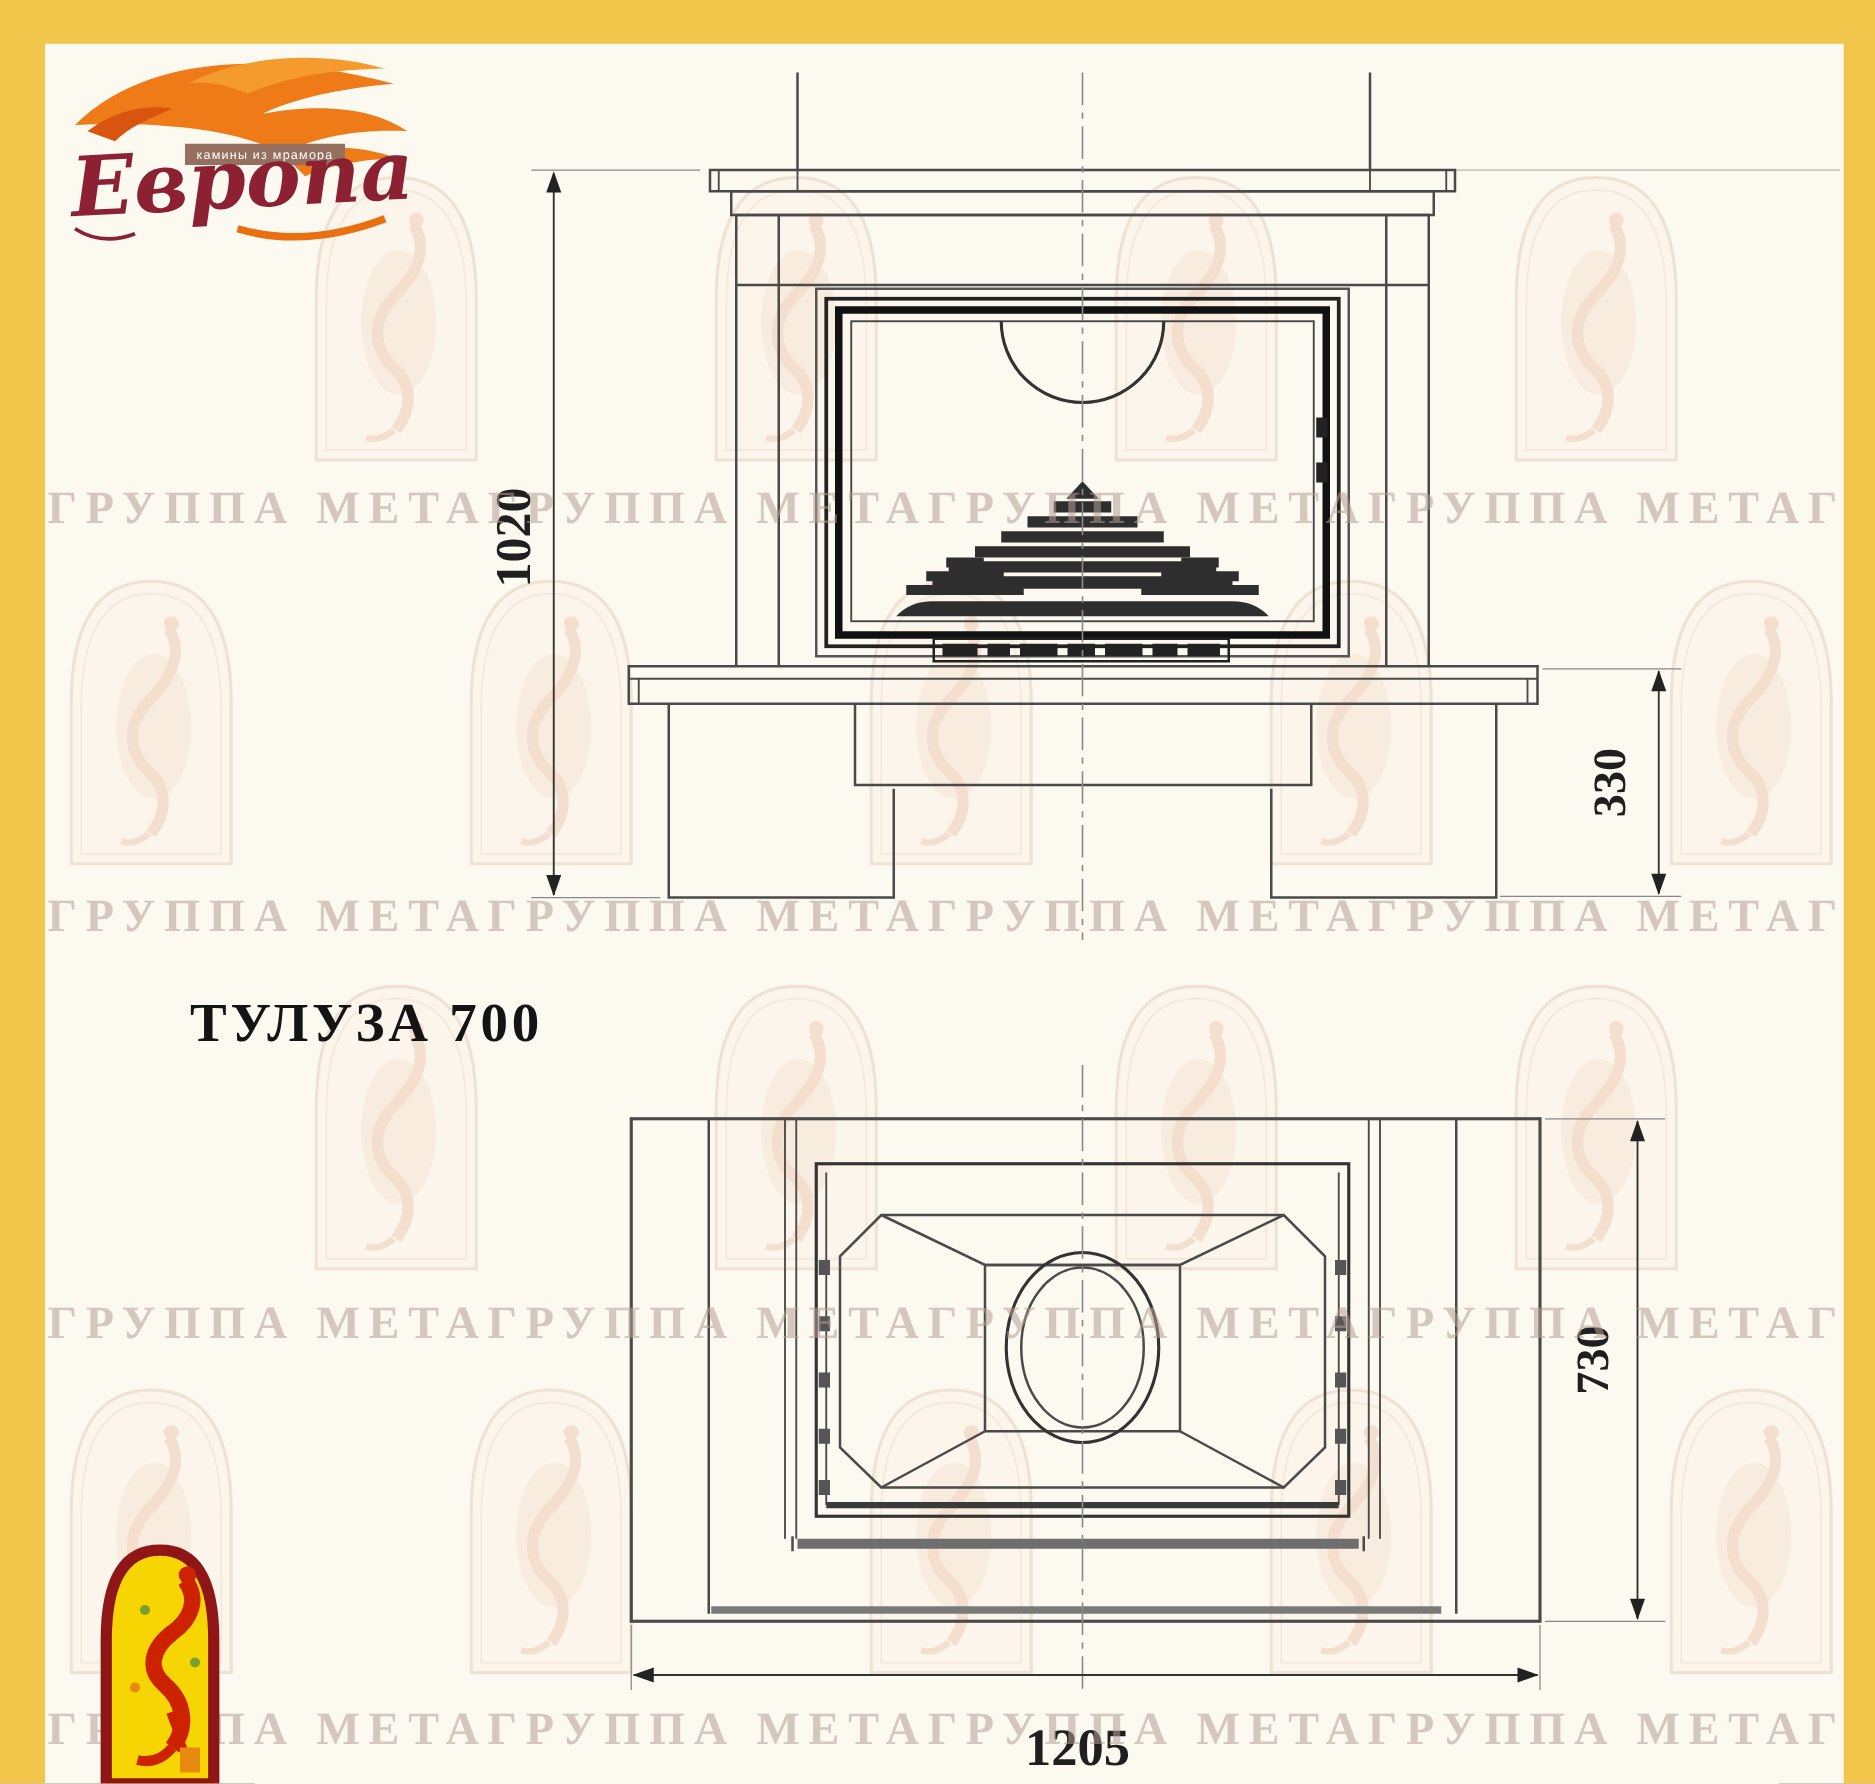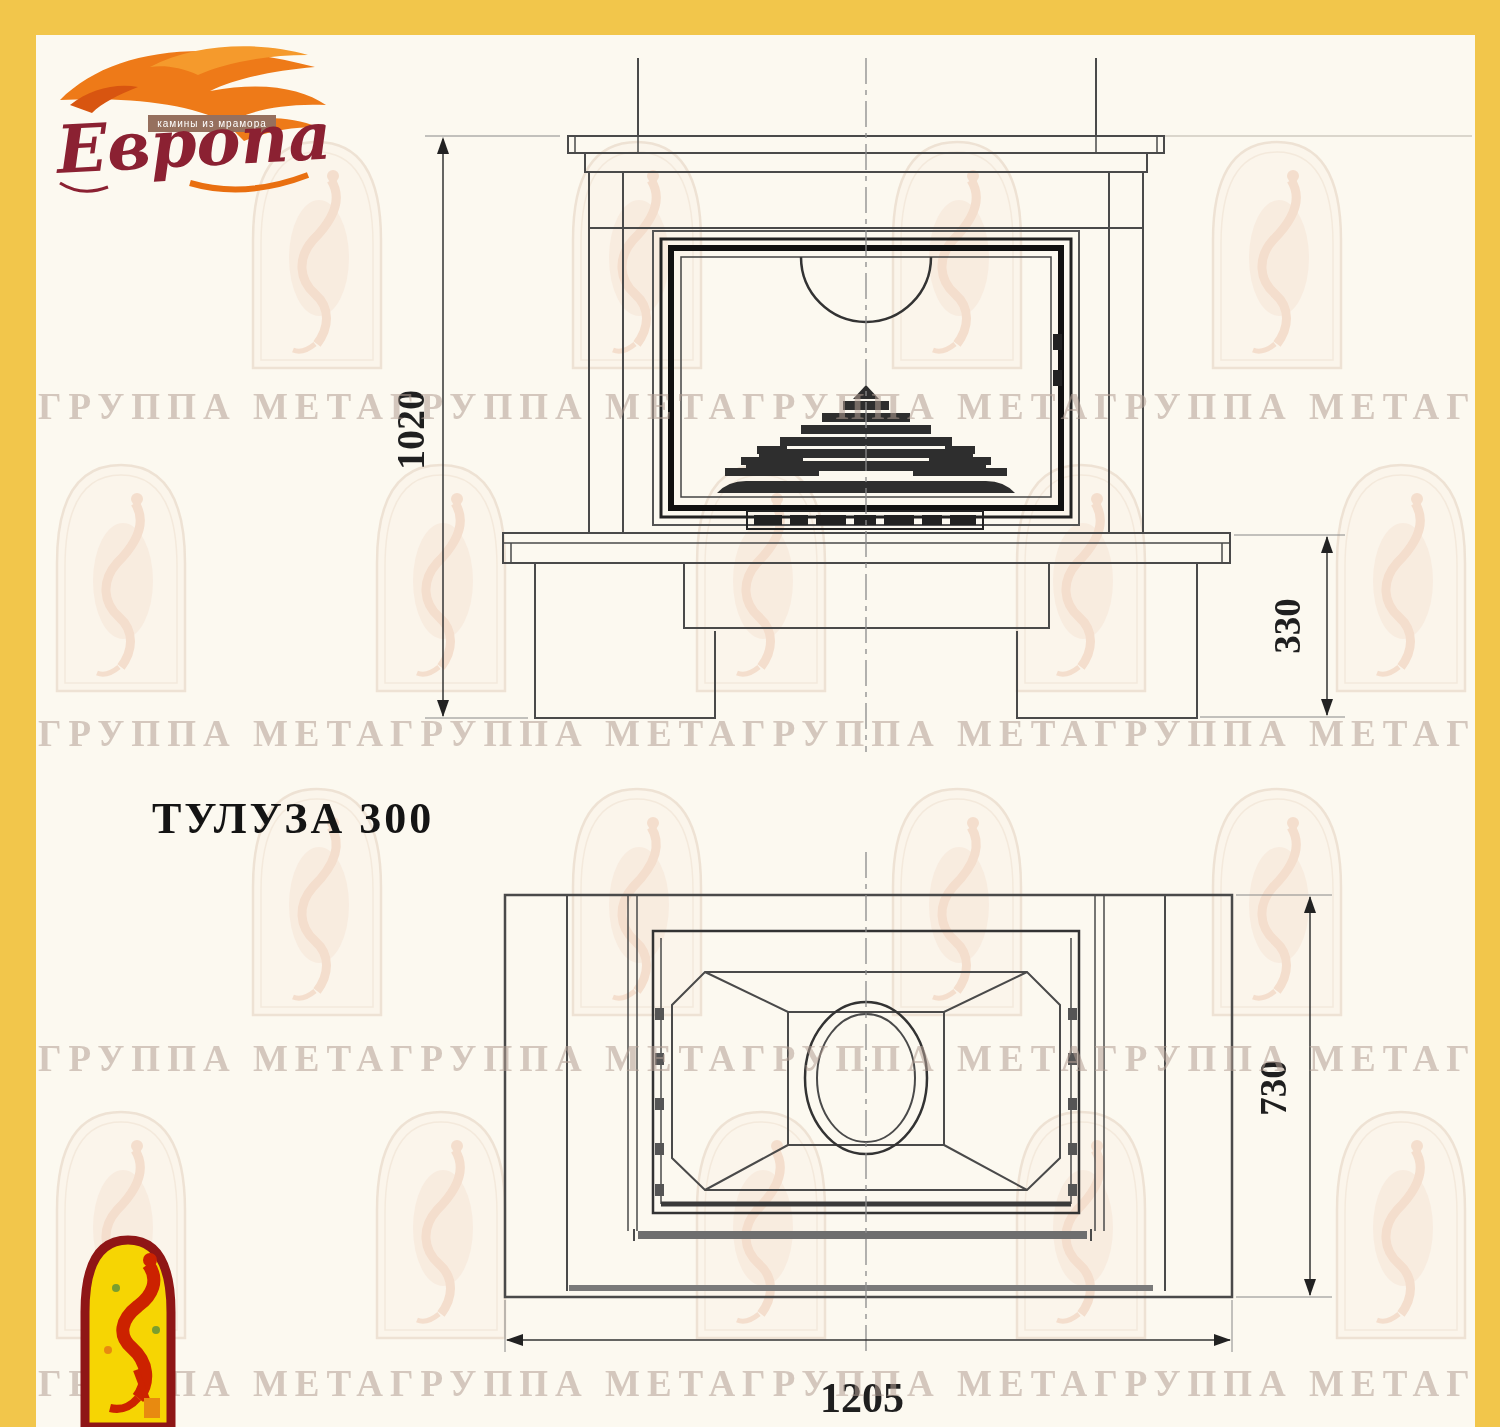--- a/index.html
+++ b/index.html
@@ -205,21 +205,21 @@
       <text x="1286" y="1088" font-size="37" text-anchor="middle" transform="rotate(-90 1286 1088)">730</text>
       <text x="862" y="1412" font-size="42" text-anchor="middle">1205</text>
     </g>
   </svg>
 
   <div class="wm-row" style="top:385px;">ГРУППА МЕТАГРУППА МЕТАГРУППА МЕТАГРУППА МЕТАГРУППА МЕТАГРУППА МЕТА</div>
   <div class="wm-row" style="top:712px;">ГРУППА МЕТАГРУППА МЕТАГРУППА МЕТАГРУППА МЕТАГРУППА МЕТАГРУППА МЕТА</div>
   <div class="wm-row" style="top:1037px;">ГРУППА МЕТАГРУППА МЕТАГРУППА МЕТАГРУППА МЕТАГРУППА МЕТАГРУППА МЕТА</div>
   <div class="wm-row" style="top:1362px;">ГРУППА МЕТАГРУППА МЕТАГРУППА МЕТАГРУППА МЕТАГРУППА МЕТАГРУППА МЕТА</div>
 
-  <div class="page-title">ТУЛУЗА 300</div>
+  <div class="page-title">ТУЛУЗА 700</div>
 
   <svg class="logo" width="310" height="200" viewBox="0 0 310 200">
     <g>
       <path d="M30,85 C80,35 170,22 285,52 C240,56 205,64 180,76 C235,66 272,74 296,90
                C252,88 220,96 196,108 C160,88 95,82 30,85 Z" fill="#ee7a18"></path>
       <path d="M120,52 C165,28 230,26 278,40 C235,40 195,48 168,60 C150,52 134,50 120,52 Z" fill="#f59a2c"></path>
       <path d="M40,90 C60,74 86,68 108,72 C88,80 72,88 62,98 Z" fill="#d85510"></path>
       <path d="M196,108 C230,100 262,102 288,112 C258,112 232,118 214,126 Z" fill="#ee7a18"></path>
     </g>
     <rect x="118" y="100" width="128" height="17" fill="#96705e"></rect>

